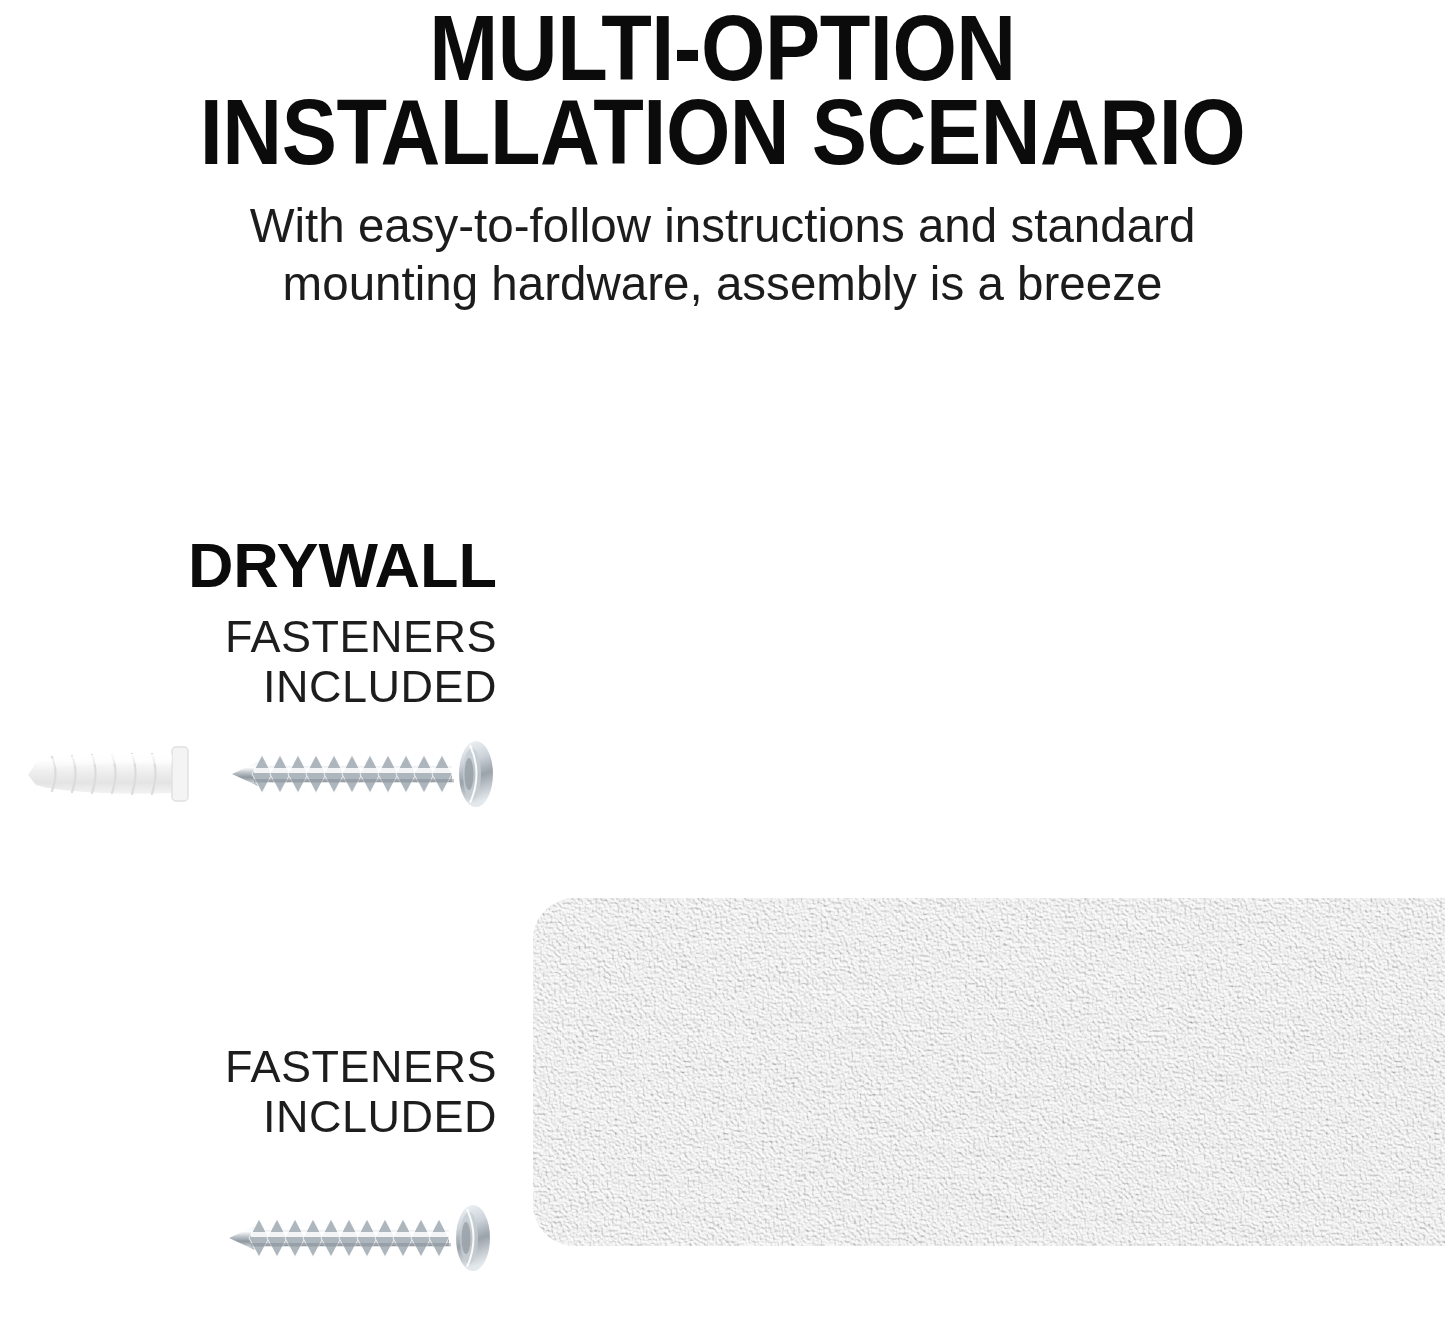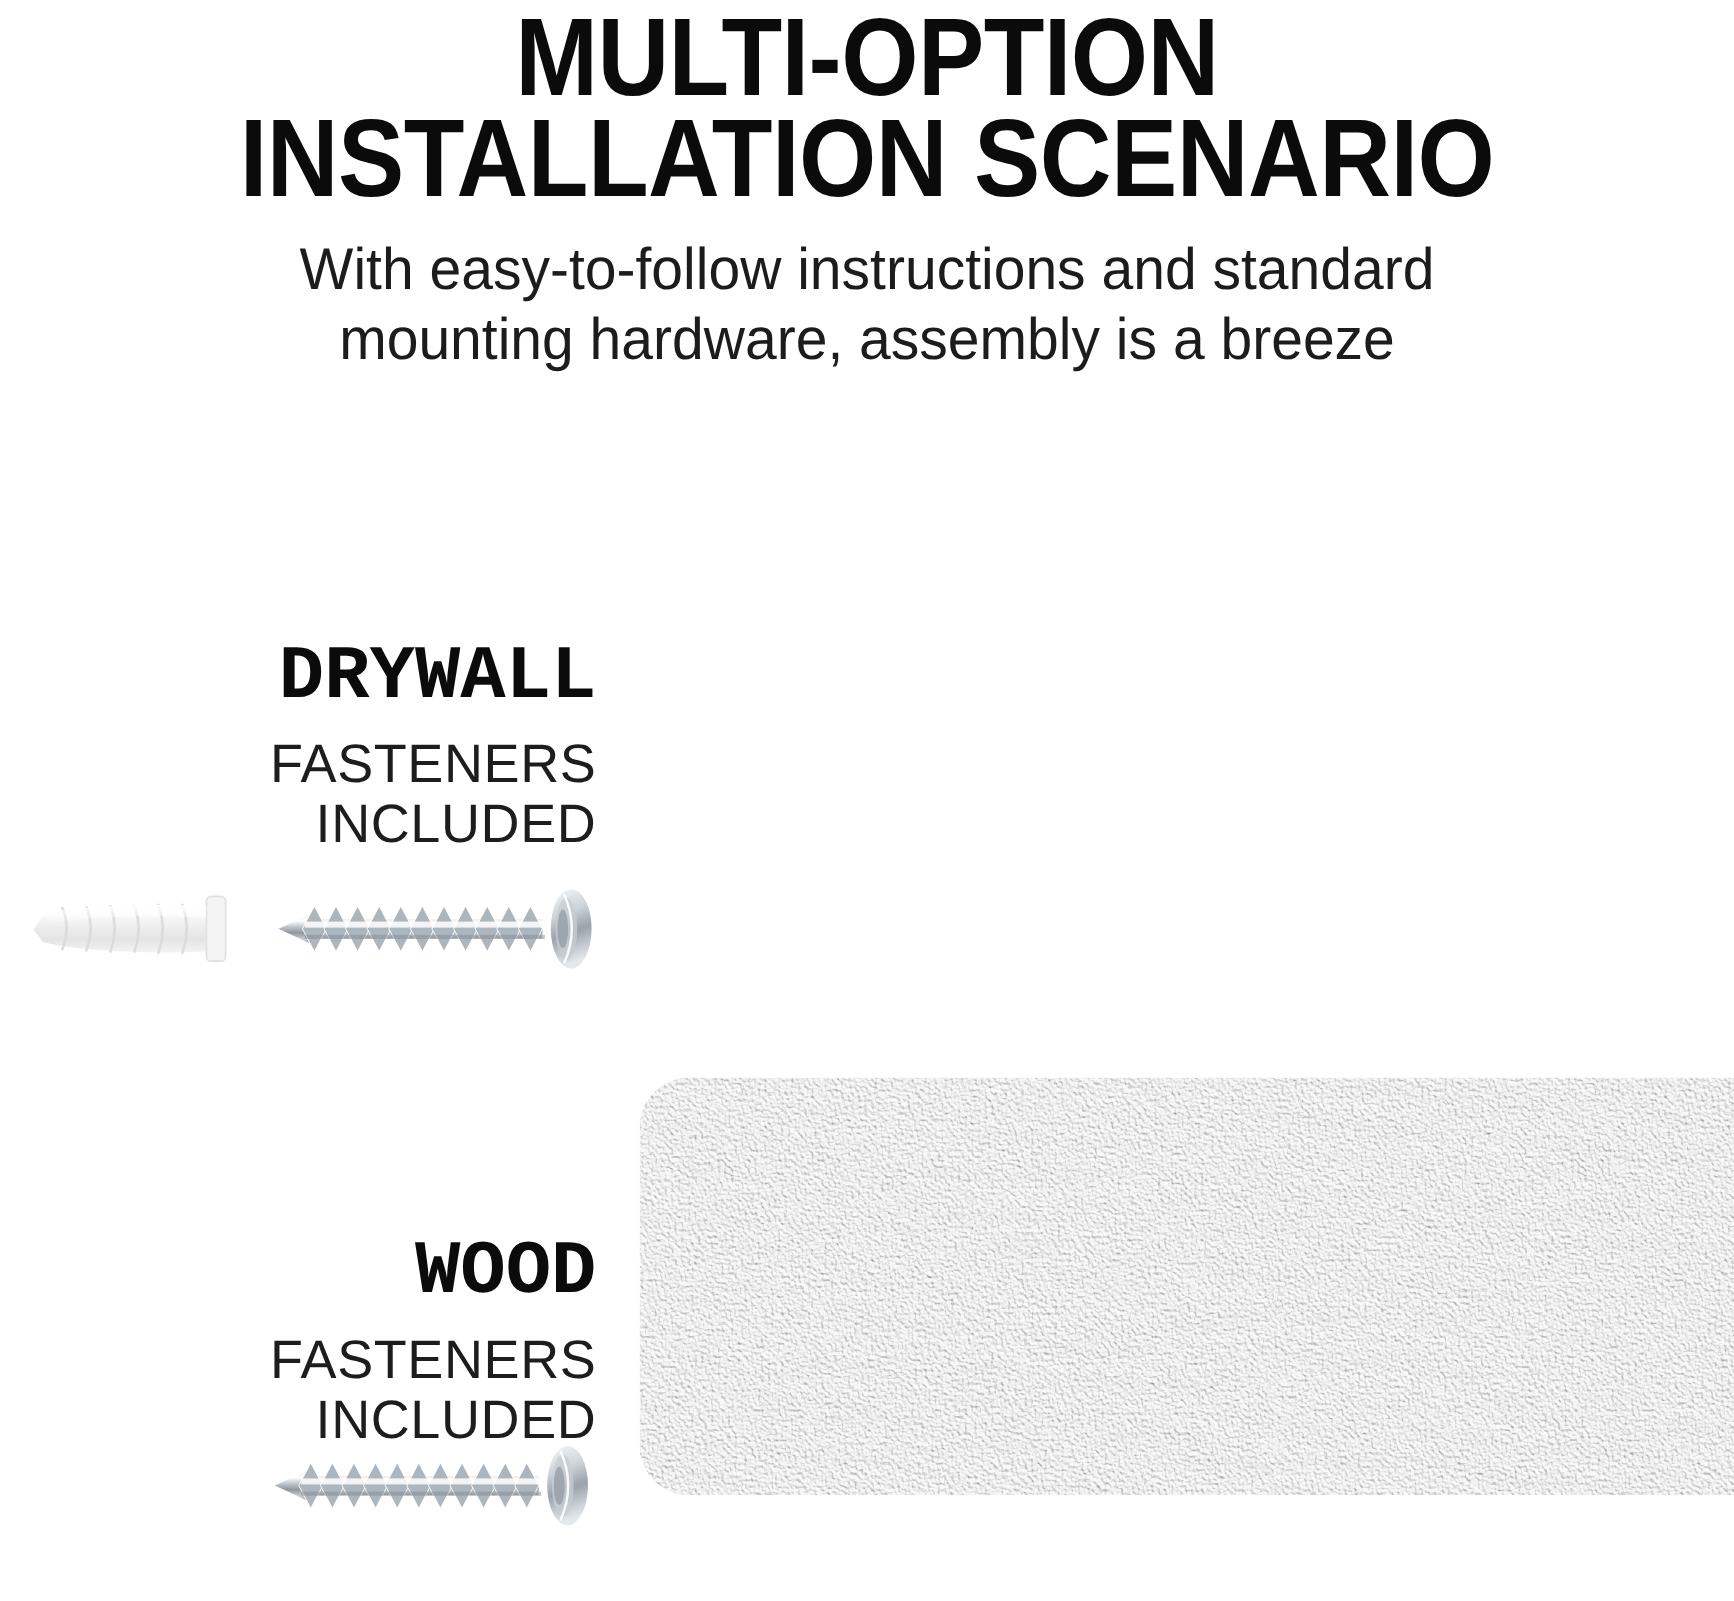--- a/index.html
+++ b/index.html
@@ -61,21 +61,21 @@
     position: absolute;
     left: 0;
     width: 497px;
     text-align: right;
   }
   #drywall-label-col { top: 92px; }
   #wood-label-col    { top: 63px; }
 
   .mat-heading {
     margin: 0;
-    font-family: Liberation Mono, monospace;
+    font-family: Liberation Sans, sans-serif;
     font-weight: 700;
     font-size: 63px;
     line-height: 66px;
     letter-spacing: 0px;
     color: #0b0b0b;
   }
   .mat-sub {
     margin: 0;
     margin-top: 14px;
     font-family: "Liberation Sans", sans-serif;
@@ -231,21 +231,20 @@
       <rect width="912" height="348" fill="#ffffff" filter="url(#stucco)" opacity="0.95"></rect>
       <rect width="912" height="348" fill="#ffffff" filter="url(#stuccoCoarse)" opacity="0.35"></rect>
       <rect width="912" height="348" fill="#ffffff" opacity="0.16"></rect>
     </svg>
   </div>
 </div>
 
 <div class="row" id="row-wood">
 
   <div class="label-col" id="wood-label-col">
-    <h2 class="mat-heading">WOOD</h2>
     <p class="mat-sub">FASTENERS INCLUDED</p>
   </div>
 
   <div class="hw-strip" id="wood-hardware">
     <span class="hw-item" style="left:225px; top:12px;">
       <svg width="275" height="78" viewBox="0 0 275 78">
         <defs>
           <linearGradient id="steelG2" x1="0" y1="0" x2="0" y2="1">
             <stop offset="0%" stop-color="#e9edf1"></stop>
             <stop offset="22%" stop-color="#ffffff"></stop>

